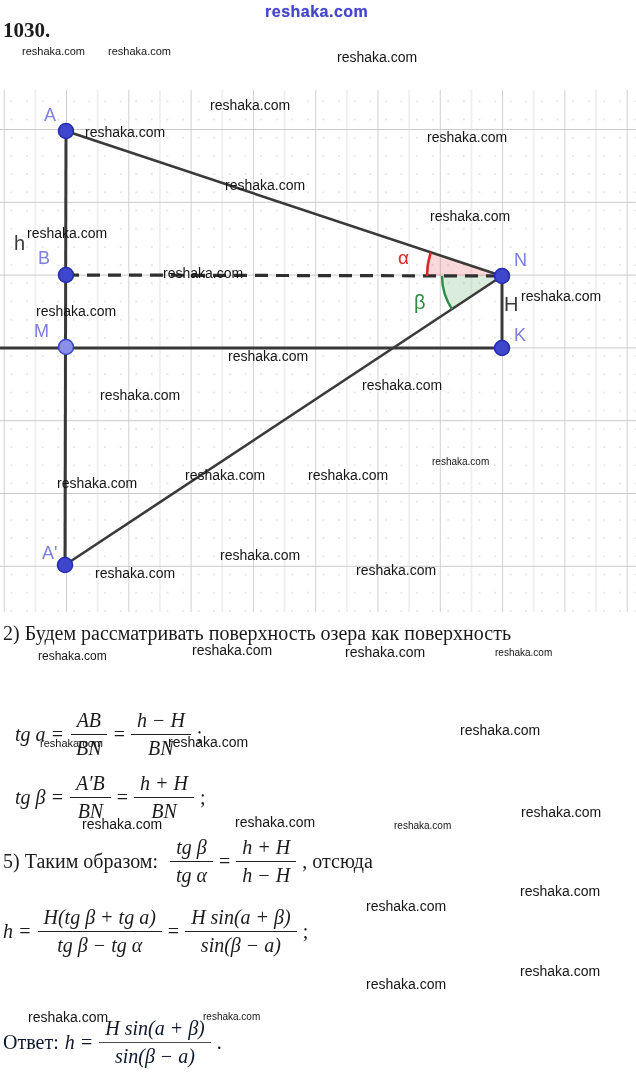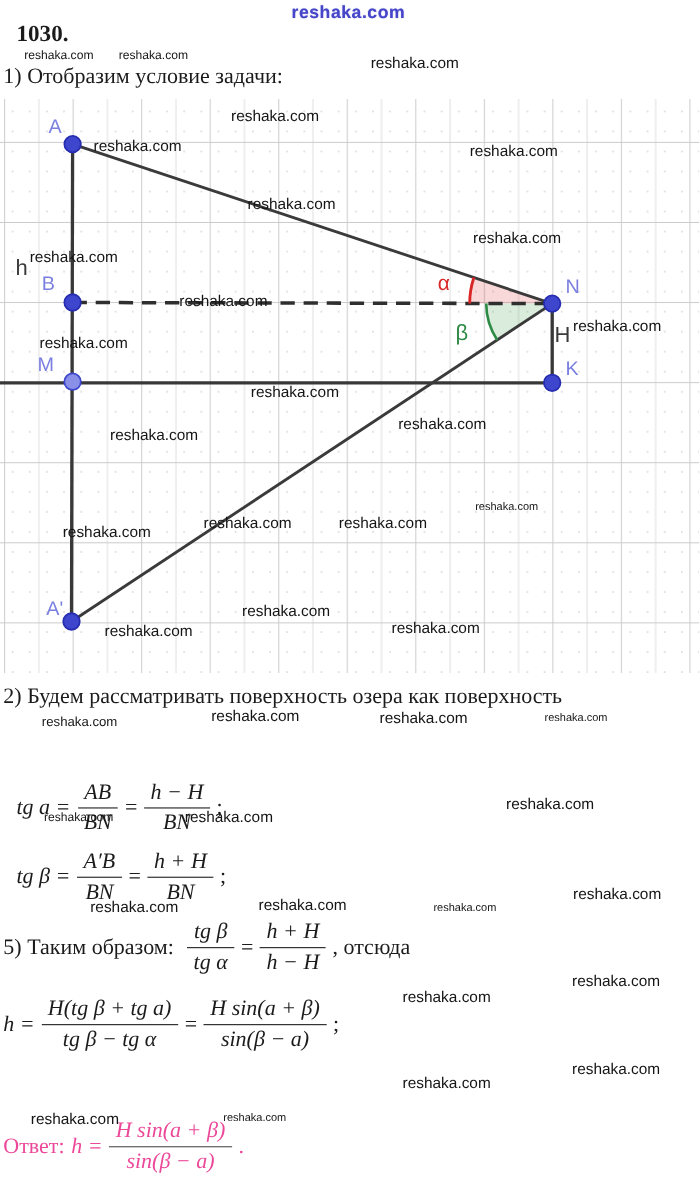--- a/index.html
+++ b/index.html
@@ -6,45 +6,44 @@
   .page{position:relative;width:636px;height:1073px;background:#ffffff;overflow:hidden;
         font-family:"Liberation Serif","DejaVu Serif",serif;color:#1b1b1b;}
 
   
   .wm{position:absolute;font-family:Liberation Sans, sans-serif;
       color:#151515;white-space:nowrap;line-height:1;}
   .wm14{font-size:14px;} .wm12{font-size:12px;} .wm11{font-size:11px;} .wm10{font-size:10px;}
   .wm-logo{font-size:16px;font-weight:bold;color:#4646c9;letter-spacing:.5px;
            text-shadow:0 0 1px #8a8ae0;}
 
-  .ptitle{position:absolute;left:3px;top:18px;font-size:21px;font-weight:bold;margin-left:12px;}
+  .ptitle{position:absolute;left:3px;top:18px;font-size:21px;font-weight:bold;}
   .tline{position:absolute;left:3px;font-size:20px;white-space:nowrap;}
   .m{font-style:italic;}
 
   
   .fline{position:absolute;left:3px;display:flex;align-items:center;
          font-size:20px;white-space:nowrap;}
   .fline .gap{display:inline-block;width:12px;}
   .fline .sgap{display:inline-block;width:6px;}
   .frac{display:inline-flex;flex-direction:column;align-items:center;
         vertical-align:middle;margin:0 6px;line-height:1.12;}
   .frac .num{padding:0 6px 2px;border-bottom:1.7px solid #1f1f1f;}
   .frac .den{padding:2px 6px 0;}
-  .answer{color:#ec4899;}
+  .answer{color:#0f172a;}
   .answer .frac .num{border-bottom-color:#4e4e4e;}
 
   svg text{font-family:"Liberation Sans","DejaVu Sans",sans-serif;}
 </style>
 </head>
 <body>
 
 <div class="page">
 
   <div class="ptitle">1030.</div>
-  <div class="tline" style="top:58px;">1) Отобразим условие задачи:</div>
 
   <svg style="position:absolute;left:0;top:90px;" width="636" height="522" viewBox="0 90 636 522">
     <defs>
       <pattern id="dots" x="3.7" y="56.2" width="15.6" height="18.2" patternUnits="userSpaceOnUse">
         <rect x="7" y="8" width="1.5" height="1.5" fill="#d9d9d9"></rect>
       </pattern>
       <pattern id="grid" x="3.7" y="56.2" width="62.3" height="72.8" patternUnits="userSpaceOnUse">
         <path d="M0.5 0 V72.8" stroke="#d0d0d0" stroke-width="1"></path>
         <path d="M31.65 0 V72.8" stroke="#e2e2e2" stroke-width="1"></path>
         <path d="M0 0.5 H62.3" stroke="#cbcbcb" stroke-width="1"></path>

